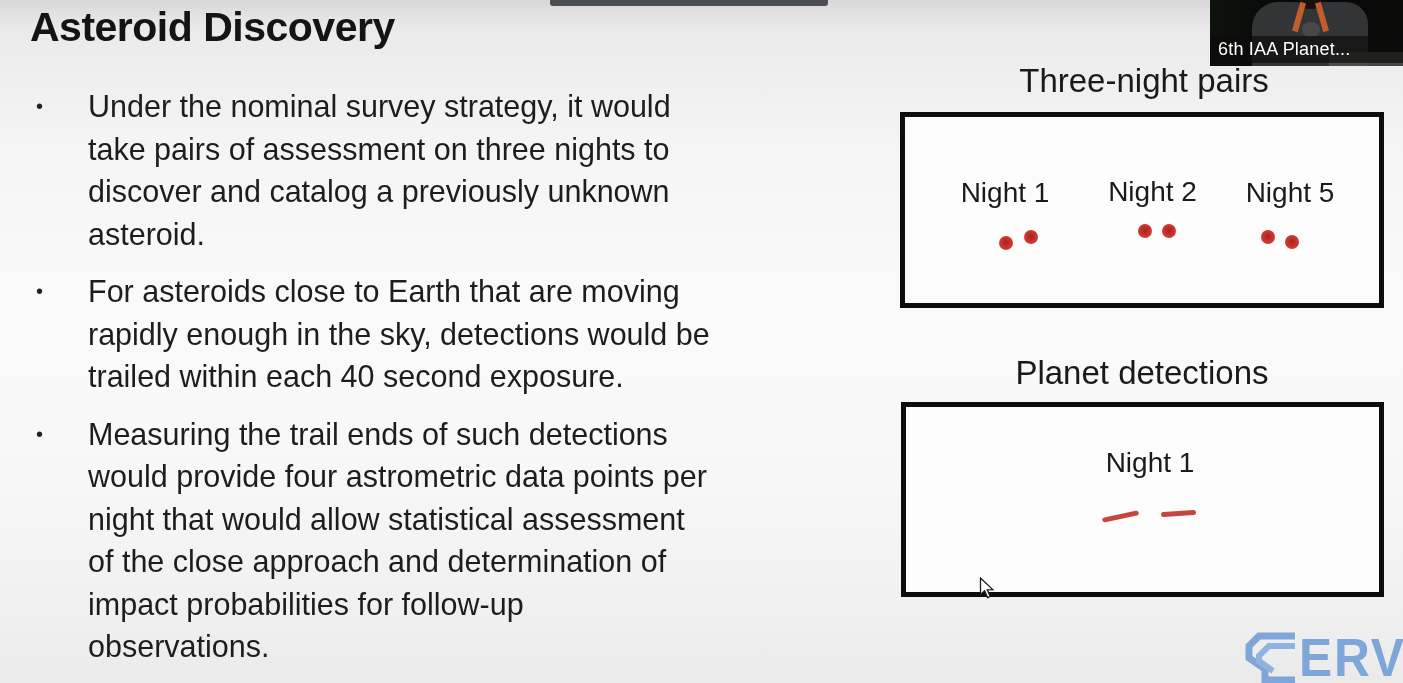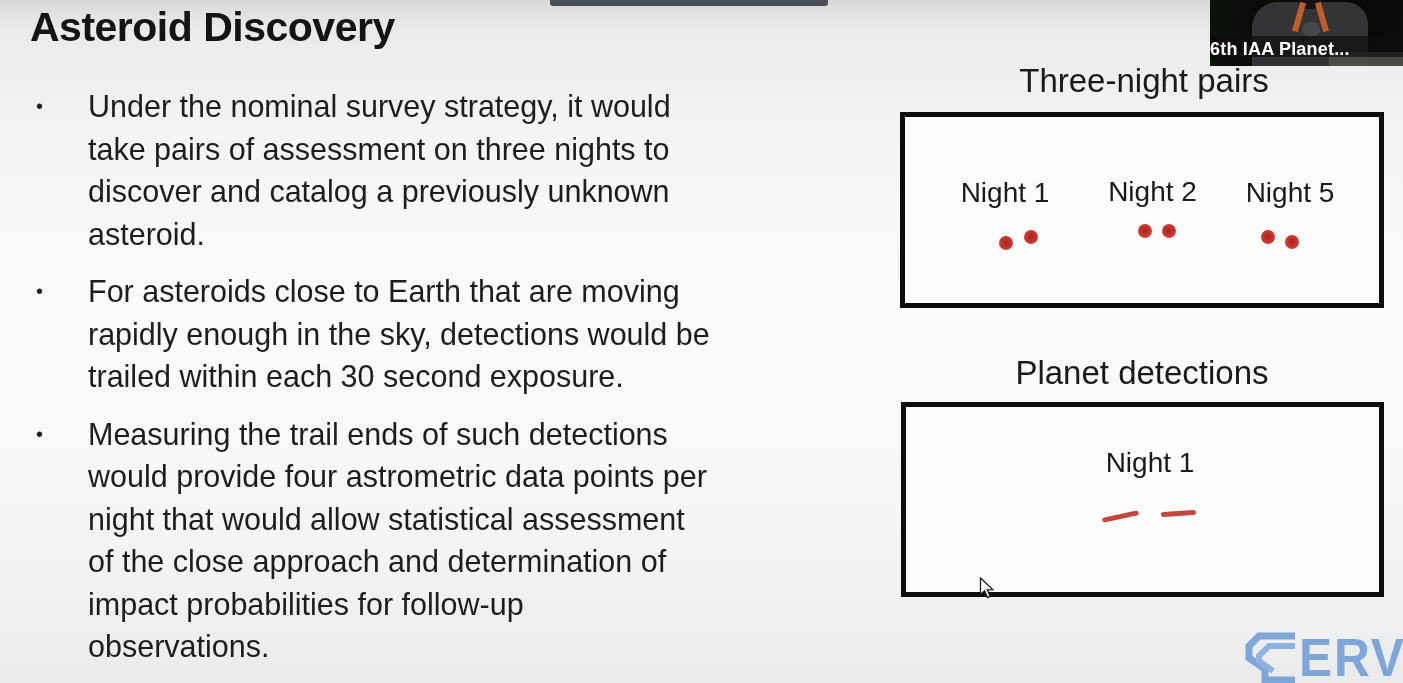--- a/index.html
+++ b/index.html
@@ -80,24 +80,24 @@
   .lan-r { left: 109px; top: 2px; transform: rotate(-16deg); }
   .hand {
     position: absolute; left: 92px; top: 22px; width: 18px; height: 15px;
     background: #46484a; border-radius: 45%;
   }
   .podium {
     position: absolute; right: 0; top: 52px; width: 74px; height: 14px;
     background: #55524c; opacity: 0.85;
   }
   .caption {
-    position: absolute; left: 0; top: 36px; width: 100%; height: 21px;
+    position: absolute; left: 0; top: 36px; width: 100%; height: 27px;
     background: rgba(12,12,12,0.68);
-    color: #ffffff; font-weight: 700; font-size: 18px; line-height: 26px;
-    box-sizing: border-box; letter-spacing: 0.2px;
+    color: #ffffff; font-weight: 400; font-size: 18px; line-height: 26px;
+    padding-left: 8px; box-sizing: border-box; letter-spacing: 0.2px;
   }
   .logo {
     position: absolute; left: 1243px; top: 630px; display: flex; align-items: flex-start;
     z-index: 3;
   }
   .logo-letters {
     font-size: 54px; font-weight: 700; color: var(--logo-blue);
     letter-spacing: 2px; line-height: 54px; transform: scaleX(0.92);
     transform-origin: left top;
   }
@@ -116,21 +116,21 @@
       <span class="marker">•</span>
       <span class="btext">Under the nominal survey strategy, it would
 take pairs of assessment on three nights to
 discover and catalog a previously unknown
 asteroid.</span>
     </div>
     <div class="bullet">
       <span class="marker">•</span>
       <span class="btext">For asteroids close to Earth that are moving
 rapidly enough in the sky, detections would be
-trailed within each 30 second exposure.</span>
+trailed within each 40 second exposure.</span>
     </div>
     <div class="bullet">
       <span class="marker">•</span>
       <span class="btext">Measuring the trail ends of such detections
 would provide four astrometric data points per
 night that would allow statistical assessment
 of the close approach and determination of
 impact probabilities for follow-up
 observations.</span>
     </div>

